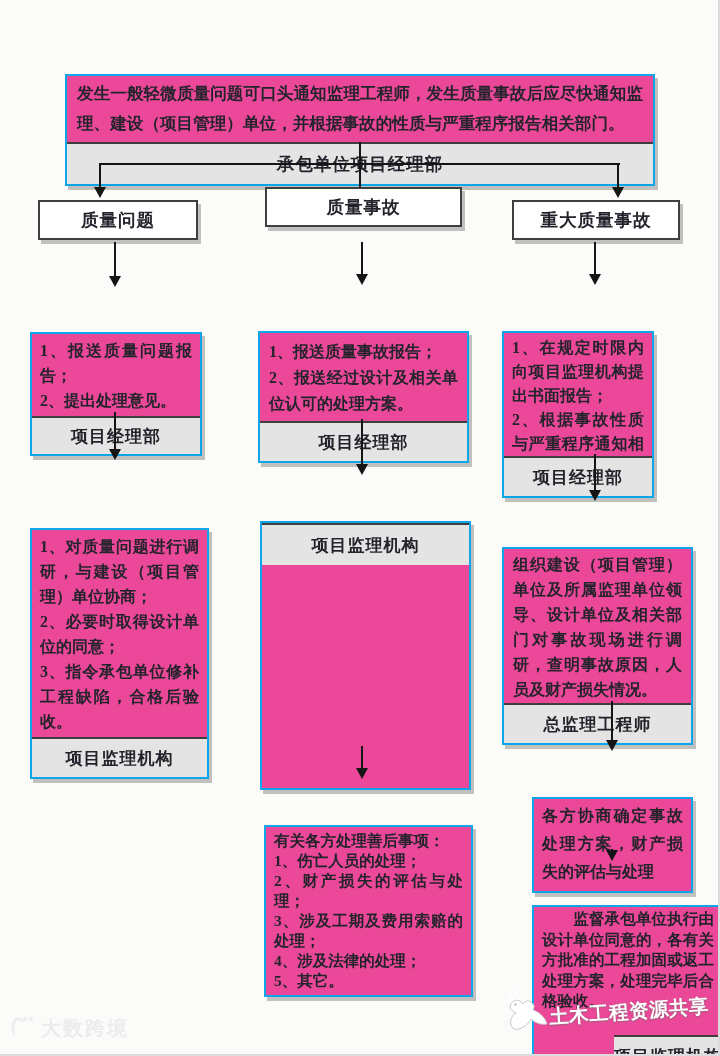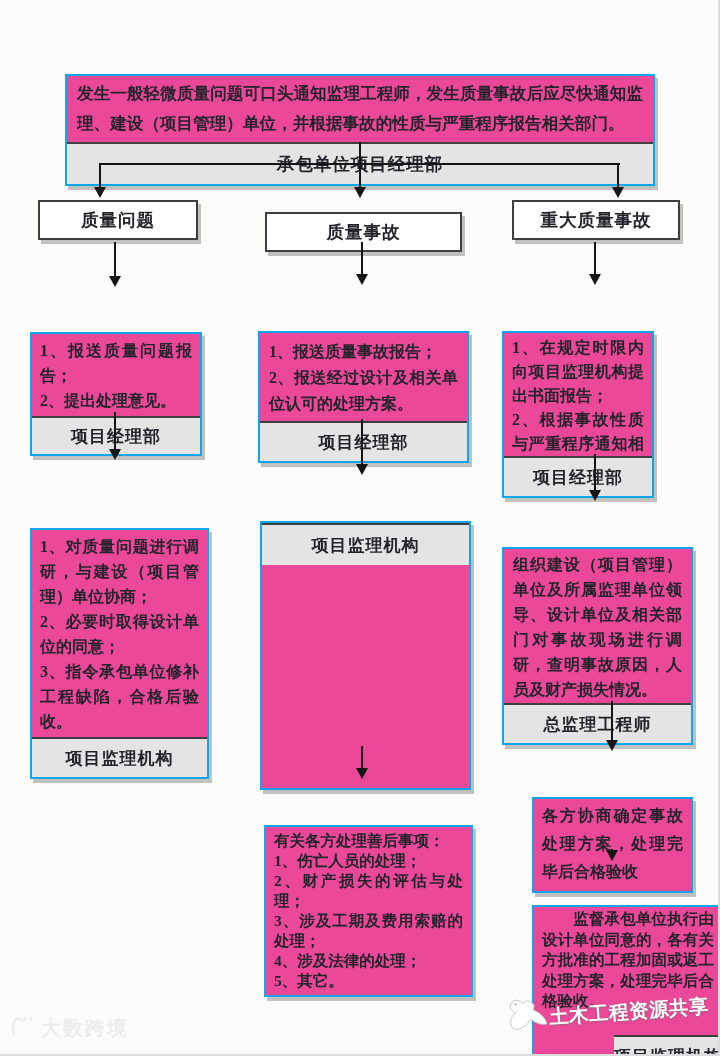--- a/index.html
+++ b/index.html
@@ -92,21 +92,21 @@
 
   <div class="vline" style="left:359px; top:142px; height:45px;"></div>
   <div class="hline" style="left:100px; top:163px; width:520px;"></div>
   <div class="vline" style="left:99px; top:163px; height:24px;"></div>
   <div class="ahead" style="left:94px; top:187px;"></div>
   <div class="ahead" style="left:354px; top:187px;"></div>
   <div class="vline" style="left:617px; top:163px; height:24px;"></div>
   <div class="ahead" style="left:612px; top:187px;"></div>
 
   <div class="bbox" style="left:38px; top:200px; width:160px; height:40px;">质量问题</div>
-  <div class="bbox" style="left:265px; top:212px; width:197px; height:40px;">质量事故</div>
+  <div class="bbox" style="left:265px; top:187px; width:197px; height:40px;">质量事故</div>
   <div class="bbox" style="left:512px; top:200px; width:168px; height:40px;">重大质量事故</div>
 
   <div class="vline" style="left:114px; top:242px; height:35px;"></div>
   <div class="ahead" style="left:109px; top:276px;"></div>
   <div class="vline" style="left:361px; top:242px; height:33px;"></div>
   <div class="ahead" style="left:356px; top:274px;"></div>
   <div class="vline" style="left:594px; top:242px; height:33px;"></div>
   <div class="ahead" style="left:589px; top:274px;"></div>
 
   <div class="box" style="left:30px; top:288px; width:172px; height:124px;">
@@ -158,21 +158,21 @@
   <div class="box" style="left:264px; top:781px; width:209px; height:172px;">
     <div class="body" style="padding:4px 8px; font-size:15.5px; line-height:20px;">有关各方处理善后事项：
 1、伤亡人员的处理；
 2、财产损失的评估与处理；
 3、涉及工期及费用索赔的处理；
 4、涉及法律的处理；
 5、其它。</div>
   </div>
 
   <div class="box" style="left:532px; top:753px; width:161px; height:96px;">
-    <div class="body" style="padding:3px 8px; font-size:16px; line-height:28px;">各方协商确定事故处理方案，处理完毕后合格验收</div>
+    <div class="body" style="padding:3px 8px; font-size:16px; line-height:28px;">各方协商确定事故处理方案，财产损失的评估与处理</div>
   </div>
 
   <div class="vline" style="left:611px; top:849px; height:3px;"></div>
   <div class="ahead" style="left:606px; top:850px;"></div>
 
   <div class="box" style="left:532px; top:861px; width:192px; height:172px;align-items:flex-end;">
     <div class="body" style="padding:2px 8px; font-size:15.5px; line-height:20.5px;">　　监督承包单位执行由设计单位同意的，各有关方批准的工程加固或返工处理方案，处理完毕后合格验收。</div>
     <div class="footer" style="height:40px;">项目监理机构</div>
   </div>
 

